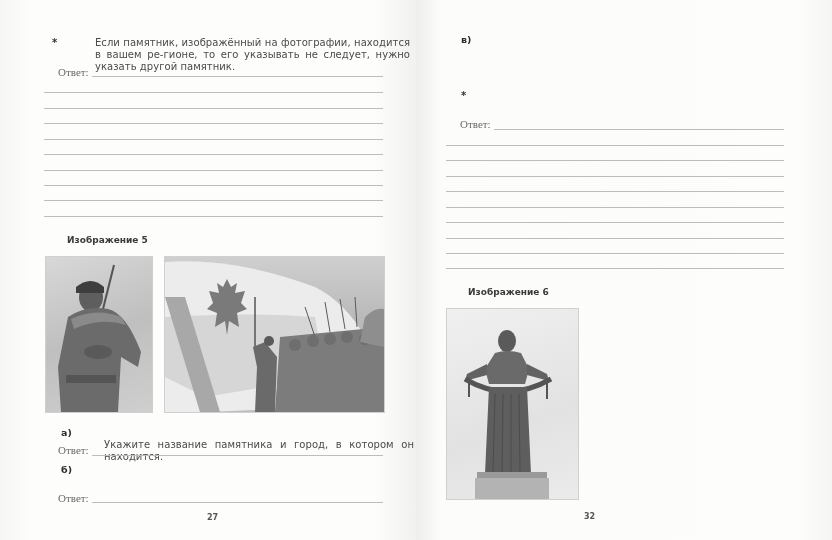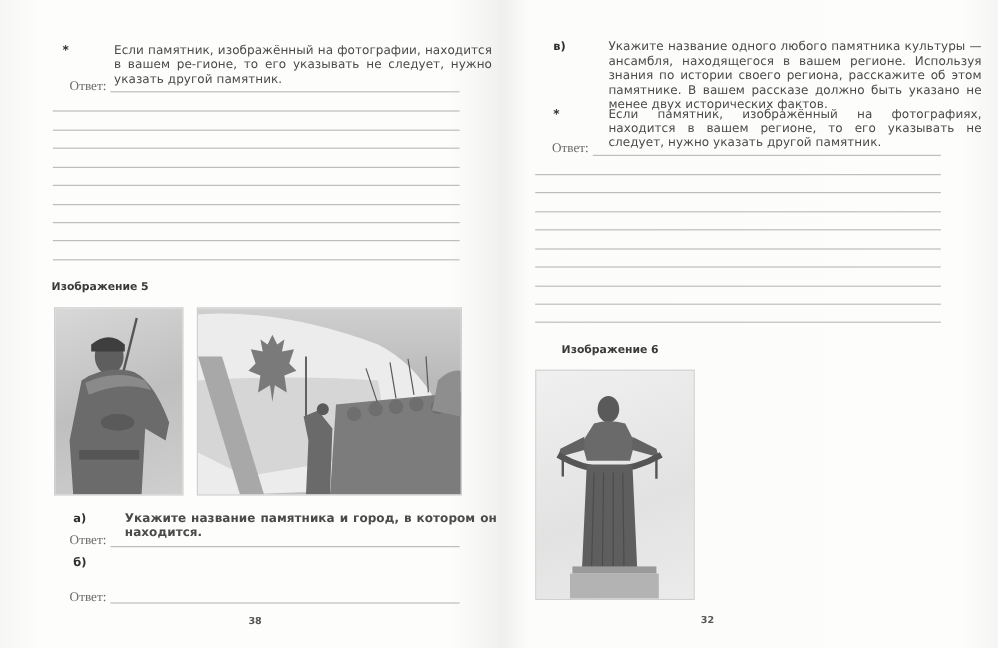--- a/index.html
+++ b/index.html
@@ -34,21 +34,21 @@
   <div class="rule" style="left:44px; top:92px; width:339px;"></div>
   <div class="rule" style="left:44px; top:108px; width:339px;"></div>
   <div class="rule" style="left:44px; top:123px; width:339px;"></div>
   <div class="rule" style="left:44px; top:139px; width:339px;"></div>
   <div class="rule" style="left:44px; top:154px; width:339px;"></div>
   <div class="rule" style="left:44px; top:170px; width:339px;"></div>
   <div class="rule" style="left:44px; top:185px; width:339px;"></div>
   <div class="rule" style="left:44px; top:200px; width:339px;"></div>
   <div class="rule" style="left:44px; top:216px; width:339px;"></div>
 
-  <div class="abs heading" style="left:43px; top:235px;">Изображение 5</div>
+  <div class="abs heading" style="left:67px; top:235px;">Изображение 5</div>
 
   <div class="photo" style="left:45px; top:256px; width:106px; height:155px; background: linear-gradient(160deg, #d8d8d8 0%, #bfbfbf 50%, #cfcfcf 100%);">
     <svg width="106" height="155" viewBox="0 0 106 155">
       <line x1="68" y1="8" x2="55" y2="60" stroke="#555" stroke-width="2"></line>
       <ellipse cx="45" cy="40" rx="12" ry="15" fill="#5e5e5e"></ellipse>
       <path d="M30 30 Q45 18 58 30 L58 36 L30 36 Z" fill="#3e3e3e"></path>
       <path d="M22 60 Q40 48 62 52 Q80 56 95 95 L92 110 L75 100 L72 155 L15 155 L12 110 Z" fill="#6b6b6b"></path>
       <path d="M25 62 Q50 50 75 60 L80 68 Q55 60 28 72 Z" fill="#8a8a8a"></path>
       <ellipse cx="52" cy="95" rx="14" ry="7" fill="#5a5a5a"></ellipse>
       <rect x="20" y="118" width="50" height="8" fill="#555"></rect>
@@ -78,37 +78,35 @@
           <circle cx="148" cy="84" r="6"></circle>
           <circle cx="165" cy="82" r="6"></circle>
         <circle cx="182" cy="80" r="6"></circle>
           <circle cx="200" cy="82" r="6"></circle>
       </g>
       <path d="M200 60 Q210 50 219 52 L219 90 L195 85 Z" fill="#8e8e8e"></path>
     </svg>
   </div>
 
   <span class="abs label-letter" style="left:61px; top:427px;">а)</span>
-  <div class="abs txt" style="left:76px; top:427px; width:310px;font-weight:bold;">Укажите название памятника и город, в котором он находится.</div>
+  <div class="abs txt" style="left:76px; top:439px; width:310px;">Укажите название памятника и город, в котором он находится.</div>
   <span class="abs answer-label" style="left:58px; top:444px;">Ответ:</span>
   <div class="rule" style="left:92px; top:455px; width:291px;"></div>
 
   <span class="abs label-letter" style="left:61px; top:464px;">б)</span>
   <span class="abs answer-label" style="left:58px; top:492px;">Ответ:</span>
   <div class="rule" style="left:92px; top:502px; width:291px;"></div>
 
-  <div class="abs pagenum" style="left:207px; top:513px;">38</div>
+  <div class="abs pagenum" style="left:207px; top:513px;">27</div>
 </div>
 
 <div class="page page-right">
   <span class="abs label-letter" style="left:45px; top:34px;">в)</span>
-  <div class="abs txt" style="left:63px; top:34px; width:311px;">Укажите название одного любого памятника культуры — ансамбля, находящегося в вашем регионе. Используя знания по истории своего региона, расскажите об этом памятнике. В вашем рассказе должно быть указано не менее двух исторических фактов.</div>
 
   <span class="abs star" style="left:45px; top:90px;">*</span>
-  <div class="abs txt" style="left:63px; top:90px; width:311px;">Если памятник, изображённый на фотографиях, находится в вашем регионе, то его указывать не следует, нужно указать другой памятник.</div>
 
   <span class="abs answer-label" style="left:44px; top:118px;">Ответ:</span>
   <div class="rule" style="left:78px; top:129px; width:290px;"></div>
   <div class="rule" style="left:30px; top:145px; width:338px;"></div>
   <div class="rule" style="left:30px; top:160px; width:338px;"></div>
   <div class="rule" style="left:30px; top:176px; width:338px;"></div>
   <div class="rule" style="left:30px; top:191px; width:338px;"></div>
   <div class="rule" style="left:30px; top:207px; width:338px;"></div>
   <div class="rule" style="left:30px; top:222px; width:338px;"></div>
   <div class="rule" style="left:30px; top:238px; width:338px;"></div>

